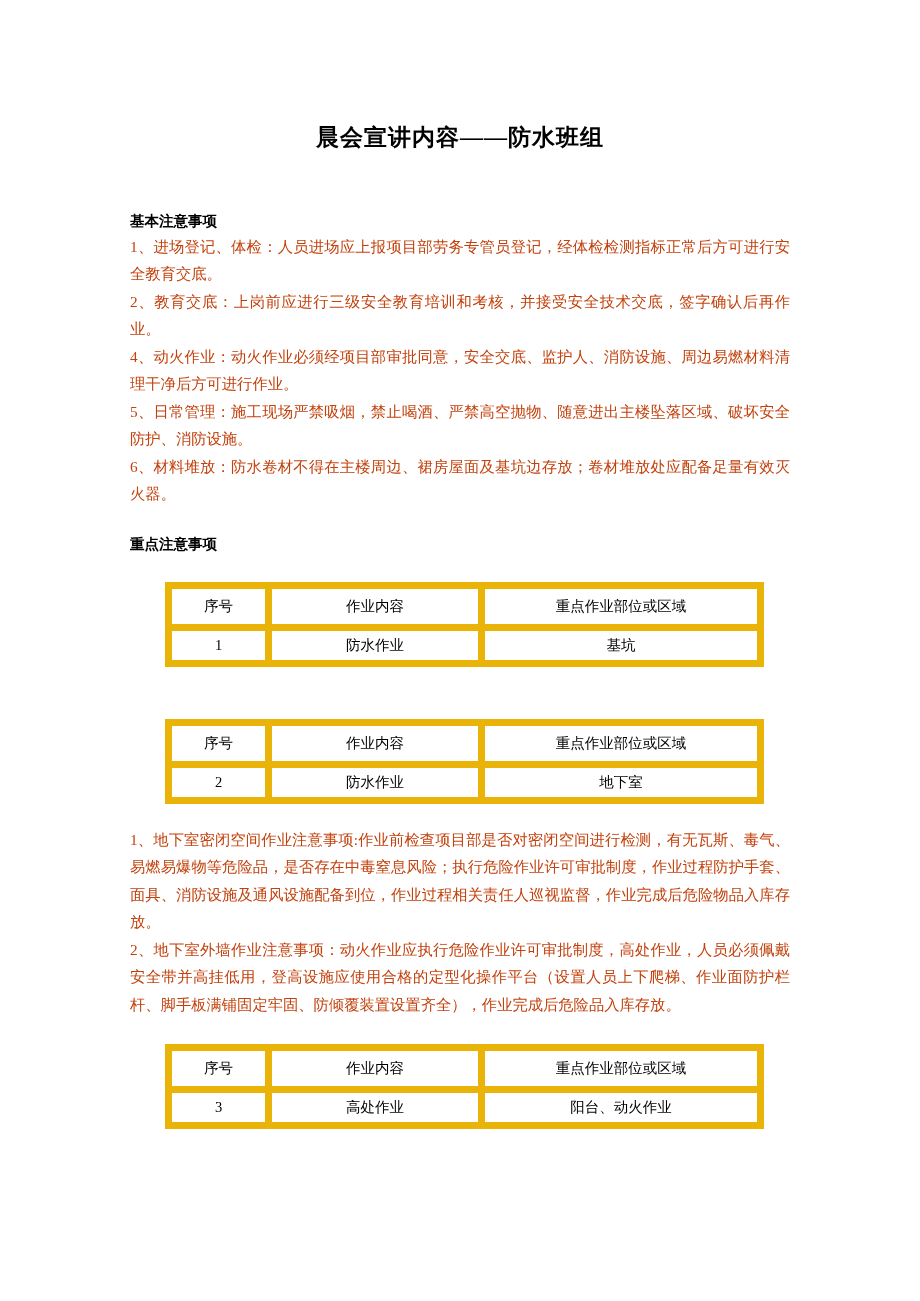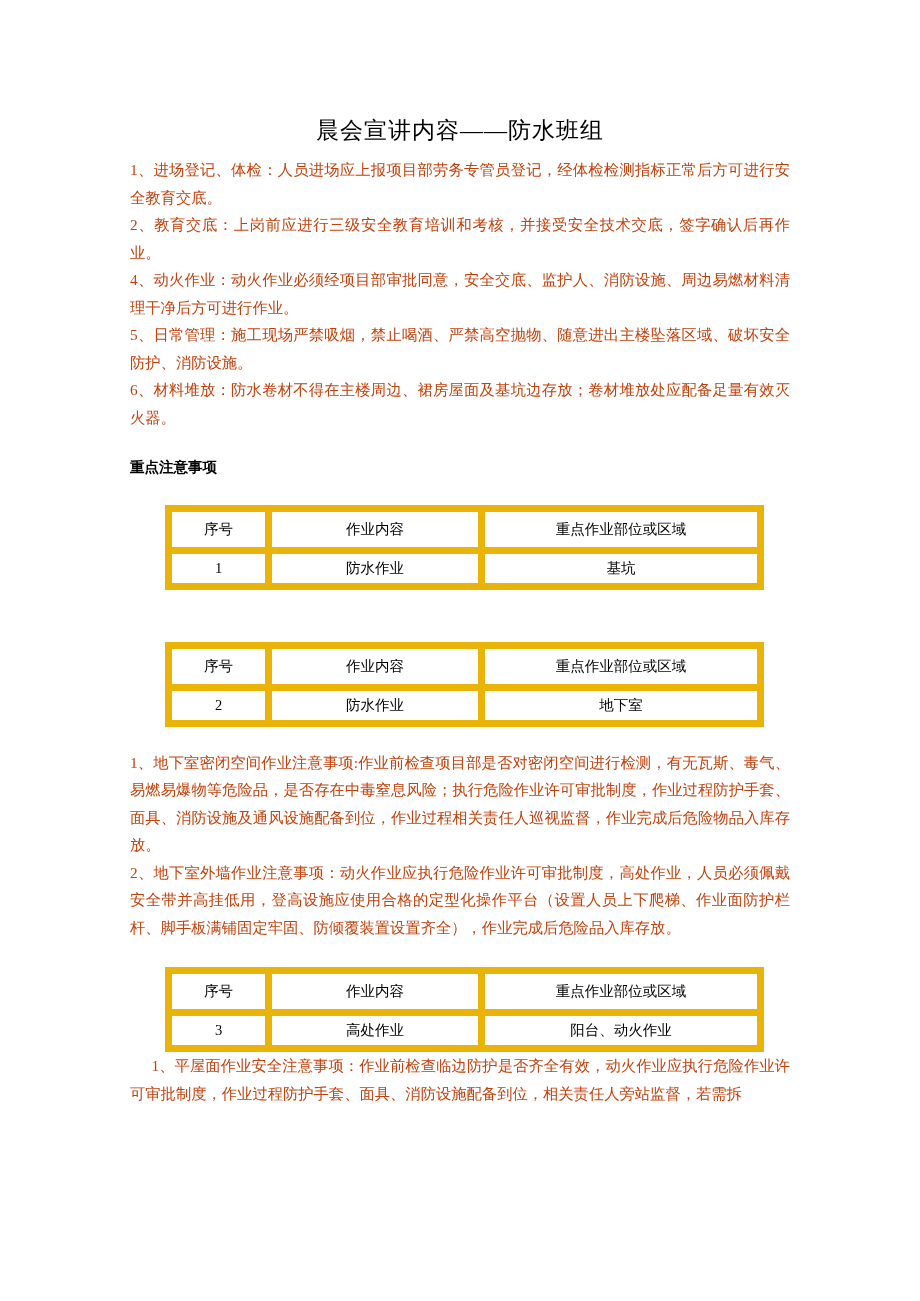--- a/index.html
+++ b/index.html
@@ -17,26 +17,26 @@
   }
   .page {
     position: relative;
     width: 920px;
     height: 1301px;
     box-sizing: border-box;
     padding: 0 130px 0 130px;
     background: #fff;
   }
   .doc-title {
-    margin: 9px;
+    margin: 16px;
     padding-top: 106px;
     text-align: center;
     font-family: "Liberation Serif", "DejaVu Serif", serif;
     font-size: 23px;
-    font-weight: normal;
+    font-weight: bold;
     letter-spacing: 1px;
     line-height: 1.4;
     color: #000;
   }
   .section-heading {
     font-family: "Liberation Sans", "DejaVu Sans", sans-serif;
     font-weight: bold;
     font-size: 14.5px;
     line-height: 1.5;
     color: #000;
@@ -95,20 +95,21 @@
     font-family: "Liberation Sans", "DejaVu Sans", sans-serif;
   }
 </style>
 </head>
 <body>
 
 <div class="page">
 
   <h1 class="doc-title">晨会宣讲内容——防水班组</h1>
 
+  <div class="heading-basic section-heading">基本注意事项</div>
 
   <div class="para-block">
     <p class="body-text">1、进场登记、体检：人员进场应上报项目部劳务专管员登记，经体检检测指标正常后方可进行安全教育交底。</p>
     <p class="body-text">2、教育交底：上岗前应进行三级安全教育培训和考核，并接受安全技术交底，签字确认后再作业。</p>
     <p class="body-text">4、动火作业：动火作业必须经项目部审批同意，安全交底、监护人、消防设施、周边易燃材料清理干净后方可进行作业。</p>
     <p class="body-text">5、日常管理：施工现场严禁吸烟，禁止喝酒、严禁高空抛物、随意进出主楼坠落区域、破坏安全防护、消防设施。</p>
     <p class="body-text">6、材料堆放：防水卷材不得在主楼周边、裙房屋面及基坑边存放；卷材堆放处应配备足量有效灭火器。</p>
   </div>
 
   <div class="heading-key section-heading">重点注意事项</div>
@@ -182,17 +183,14 @@
         <td>重点作业部位或区域</td>
       </tr>
       <tr class="data-row">
         <td class="num-col">3</td>
         <td>高处作业</td>
         <td>阳台、动火作业</td>
       </tr>
     </tbody>
   </table>
 
-  <div class="para-block">
-    <p class="body-text para-indent">1、平屋面作业安全注意事项：作业前检查临边防护是否齐全有效，动火作业应执行危险作业许可审批制度，作业过程防护手套、面具、消防设施配备到位，相关责任人旁站监督，若需拆</p>
-  </div>
 
 </div>
 
 </body></html>

